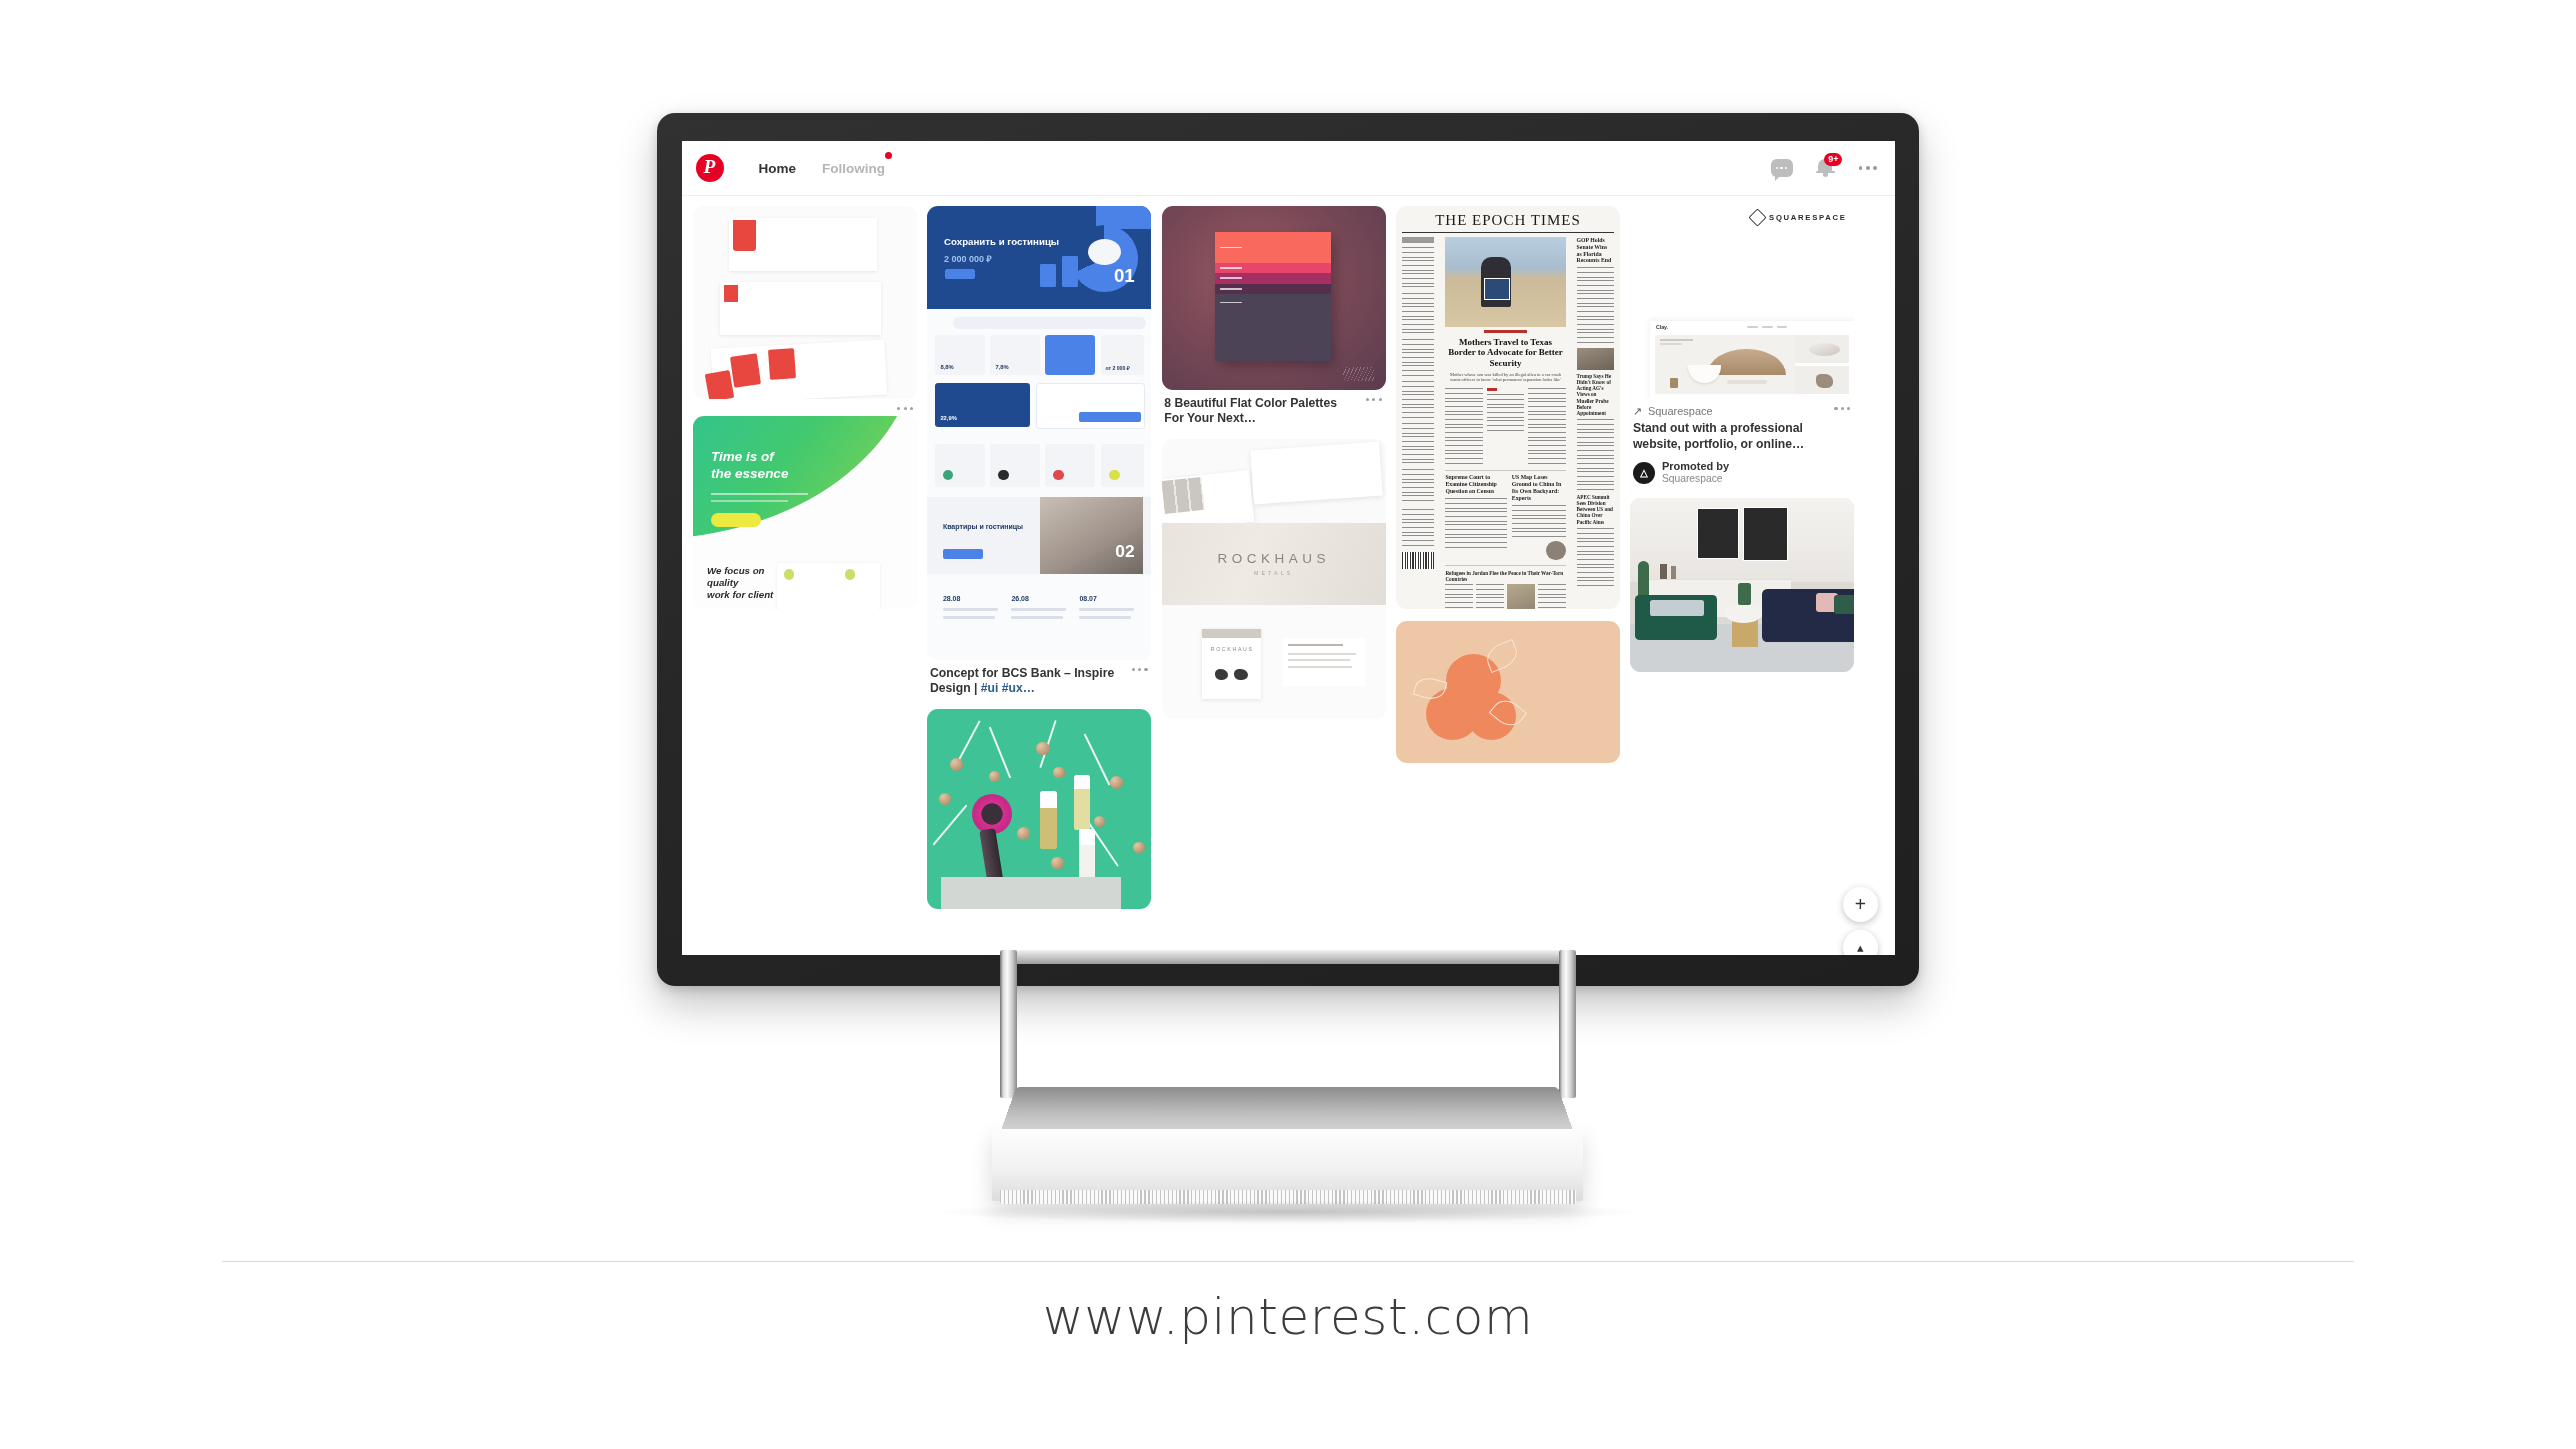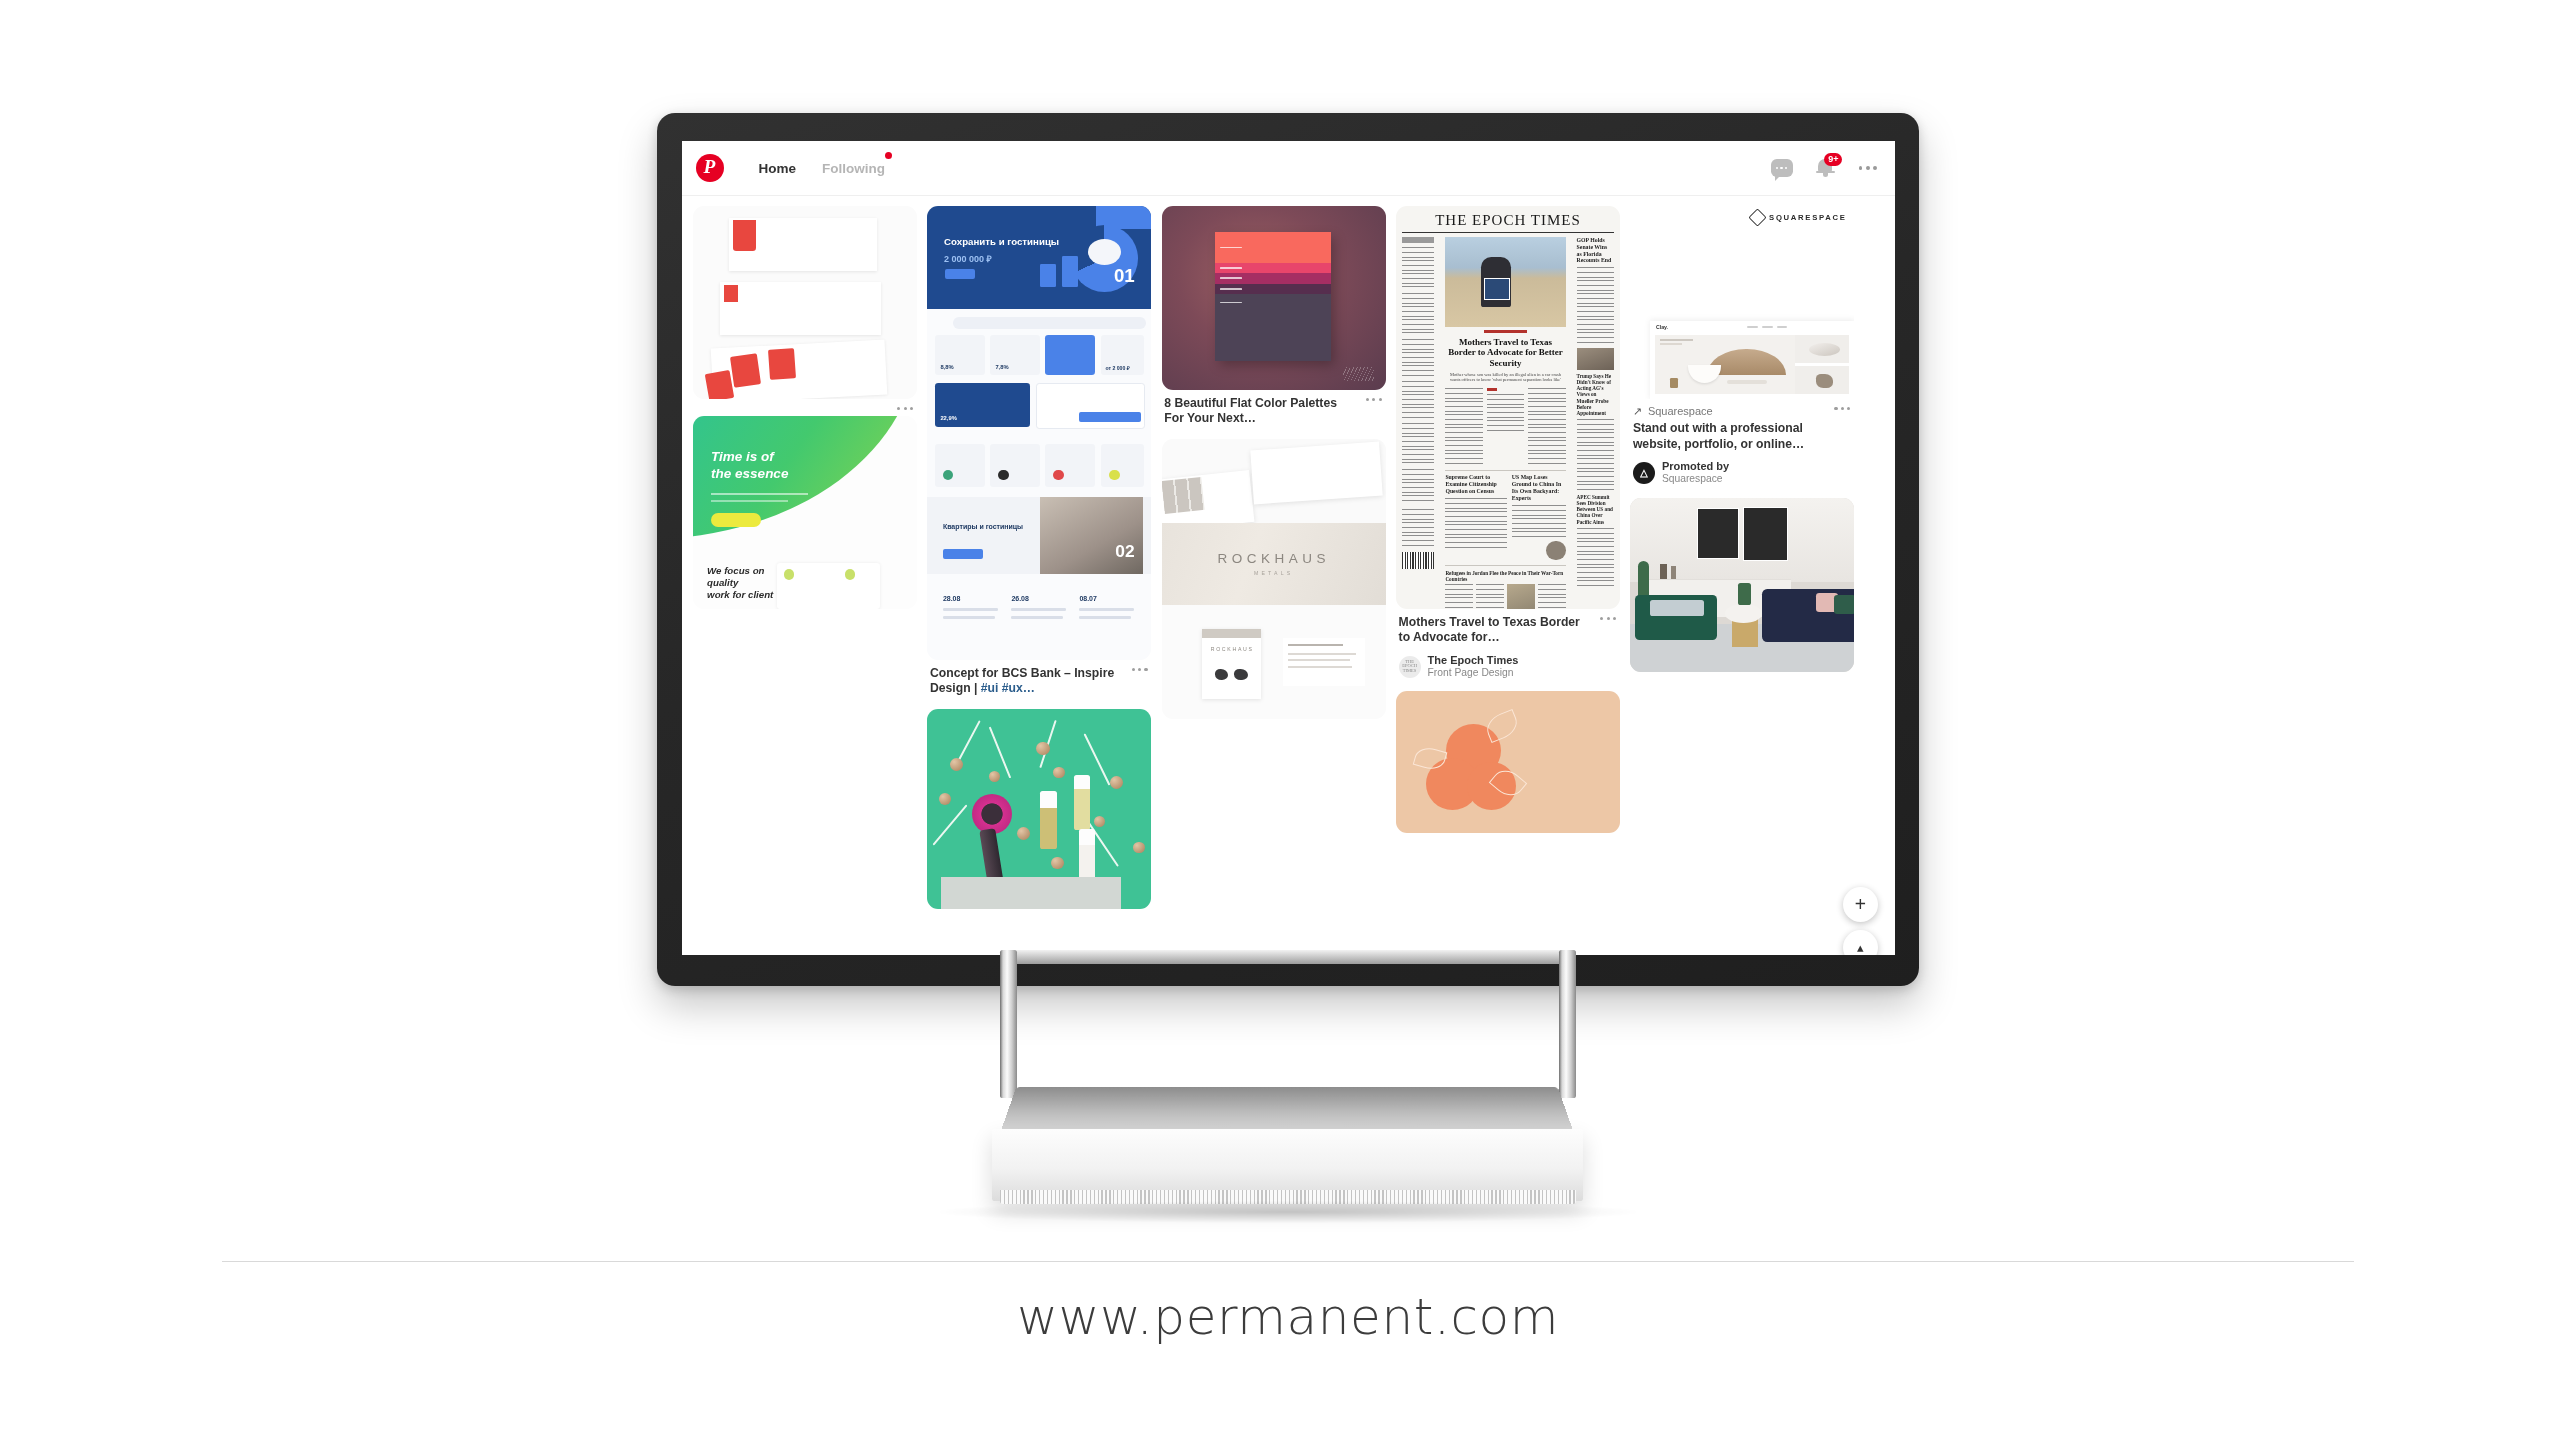--- a/index.html
+++ b/index.html
@@ -624,35 +624,20 @@
                   <div style="font-family:'Liberation Serif',serif;font-size:5.8px;font-weight:bold;color:#222;line-height:1.18;">GOP Holds Senate Wins as Florida Recounts End</div>
                   <div class="ep-txt" style="height:76px;margin-top:3.2px;"></div>
                   <div style="height:22px;margin-top:4.5px;background:linear-gradient(160deg,#9b8e7e,#6d6257);"></div>
                   <div style="font-family:'Liberation Serif',serif;font-size:5.2px;font-weight:bold;color:#222;line-height:1.18;margin-top:3.2px;">Trump Says He Didn't Know of Acting AG's Views on Mueller Probe Before Appointment</div>
                   <div class="ep-txt" style="height:71px;margin-top:3.2px;"></div>
                   <div style="font-family:'Liberation Serif',serif;font-size:5.2px;font-weight:bold;color:#222;line-height:1.18;margin-top:3.9px;">APEC Summit Sees Division Between US and China Over Pacific Aims</div>
                   <div class="ep-txt" style="height:62px;margin-top:3.2px;"></div>
                 </div>
               </div>
             </div>
-            <div class="pin-meta">
-              <div class="pin-dots">
-                <span></span>
-                  <span></span>
-                  <span></span>
-              </div>
-              <div class="pin-title">Mothers Travel to Texas Border to Advocate for…</div>
-              <div class="pin-attr">
-                <div class="attr-avatar">THE EPOCH TIMES</div>
-                <div>
-                  <div class="attr-name">The Epoch Times</div>
-                  <div class="attr-sub">Front Page Design</div>
-                </div>
-              </div>
-            </div>
           </div>
 
           <div class="pin-card">
             <div class="pin-media art-peach">
               <div class="peach-b" style="left:50px;top:33px;width:55px;height:53px;"></div>
               <div class="peach-b" style="left:30px;top:67px;width:53px;height:52px;"></div>
               <div class="peach-b" style="left:71px;top:71px;width:49px;height:48px;"></div>
               <div class="peach-leaf" style="left:90px;top:23px;width:30px;height:22px;transform:rotate(-22deg);"></div>
               <div class="peach-leaf" style="left:19.3px;top:57px;width:28px;height:19.3px;transform:rotate(16deg);"></div>
               <div class="peach-leaf" style="left:97px;top:80px;width:28px;height:22px;transform:rotate(40deg);"></div>
@@ -745,14 +730,14 @@
   <div id="stand-arm-crossbar"></div>
   <div id="stand-arm-left"></div>
   <div id="stand-arm-right"></div>
   <div id="stand-hinge-top"></div>
   <div id="stand-base"></div>
   <div id="stand-base-vents"></div>
   <div id="monitor-shadow"></div>
 </div>
 
 <div id="caption-divider"></div>
-<div id="site-url">www.permanent.com</div>
+<div id="site-url">www.pinterest.com</div>
 
 
 </body></html>

